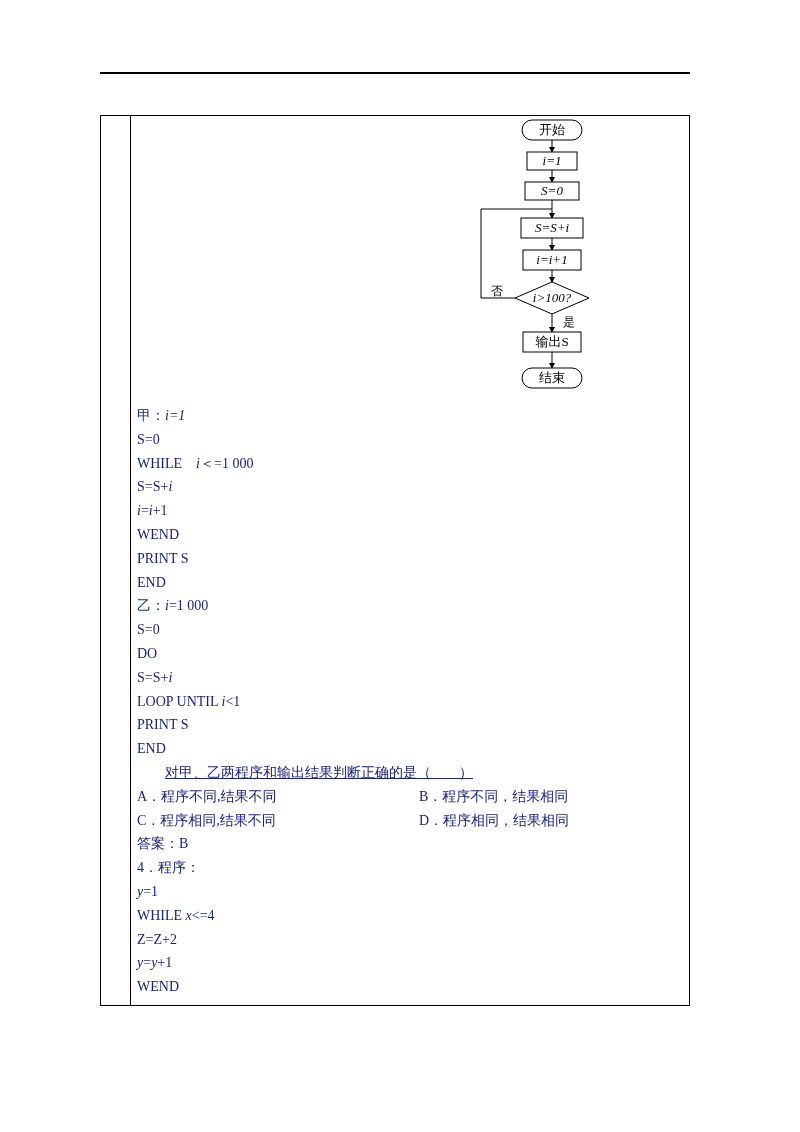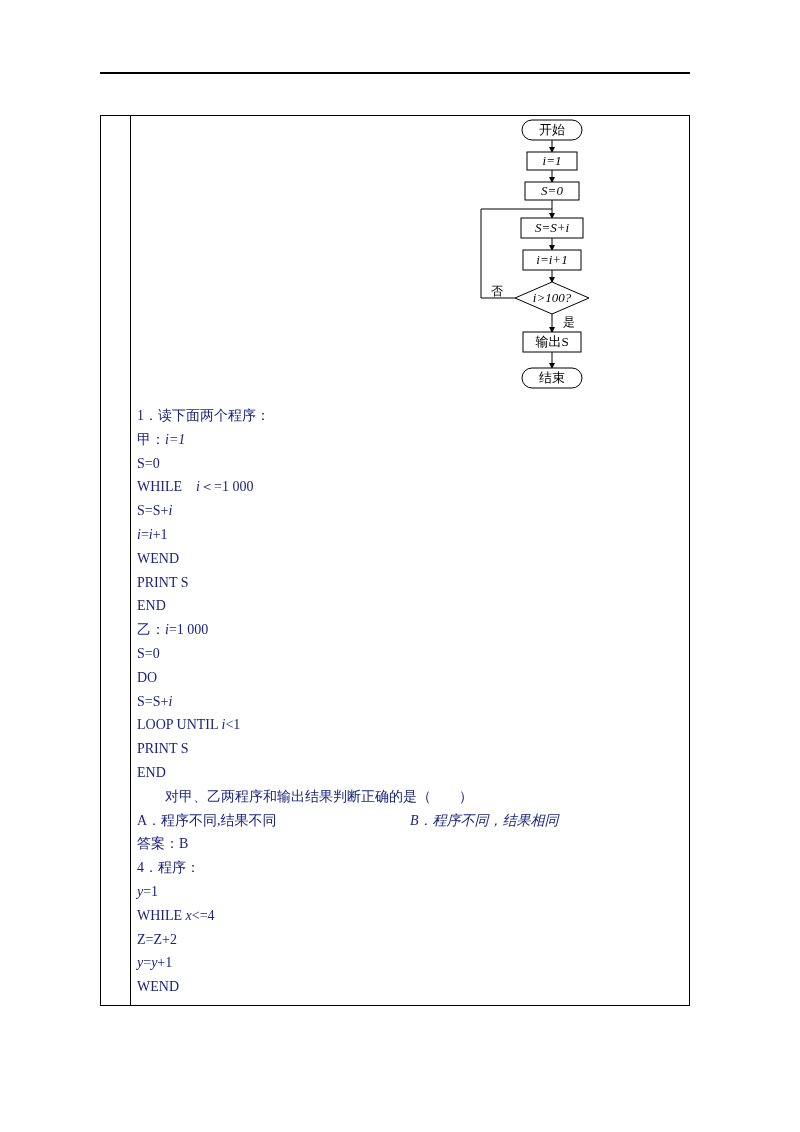--- a/index.html
+++ b/index.html
@@ -45,29 +45,29 @@
     font-style: normal;
   }
   .flowchart svg { display: block; }
   .content-block {
     color: #1a237e;
     line-height: 1.7;
     font-size: 14px;
     margin-top: 6px;
   }
   .content-block .line { white-space: pre; }
-  .content-block .indent { padding-left: 28px; }
+  .content-block .indent { padding-left: 28px; text-decoration: underline; }
   .content-block .ital { font-style: italic; font-family: "Times New Roman", serif; }
   .options {
     display: flex;
-    gap: 3px;
+    gap: 12px;
     justify-content: center;
   }
   .options .opt-left { width: 270px; }
-  .options .opt-right { flex: 1; font-style: italic; }
+  .options .opt-right { flex: 1; }
   .fc-box {
     stroke: #000;
     fill: #fff;
     stroke-width: 1;
   }
   .fc-text {
     font-size: 13px;
     font-family: "Times New Roman", serif;
     fill: #000;
     text-anchor: middle;
@@ -134,21 +134,20 @@
         <rect x="86" y="214" width="58" height="20" class="fc-box"></rect>
         <text x="115" y="225" class="fc-text">输出S</text>
         <line x1="115" y1="234" x2="115" y2="250" class="fc-line" marker-end="url(#arr)"></line>
 
         <rect x="85" y="250" width="60" height="20" rx="10" ry="10" class="fc-box"></rect>
         <text x="115" y="261" class="fc-text">结束</text>
       </svg>
     </div>
 
     <div class="content-block">
-      <div class="line">1．读下面两个程序：</div>
 
       <div class="line"><span>甲：</span><span class="ital">i=1</span></div>
       <div class="line">S=0</div>
       <div class="line">WHILE　<span class="ital">i</span>＜=1 000</div>
       <div class="line">S=S+<span class="ital">i</span></div>
       <div class="line"><span class="ital">i</span>=<span class="ital">i</span>+1</div>
       <div class="line">WEND</div>
       <div class="line">PRINT S</div>
       <div class="line">END</div>
 
@@ -159,20 +158,24 @@
       <div class="line">LOOP UNTIL <span class="ital">i</span>&lt;1</div>
       <div class="line">PRINT S</div>
       <div class="line">END</div>
 
       <div class="line indent">对甲、乙两程序和输出结果判断正确的是（　　）</div>
 
       <div class="options">
         <div class="opt-left">A．程序不同,结果不同</div>
         <div class="opt-right">B．程序不同，结果相同</div>
       </div>
+      <div class="options">
+        <div class="opt-left">C．程序相同,结果不同</div>
+        <div class="opt-right">D．程序相同，结果相同</div>
+      </div>
 
       <div class="line">答案：B</div>
 
       <div class="line">4．程序：</div>
       <div class="line"><span class="ital">y</span>=1</div>
       <div class="line">WHILE <span class="ital">x</span>&lt;=4</div>
       <div class="line">Z=Z+2</div>
       <div class="line"><span class="ital">y</span>=<span class="ital">y</span>+1</div>
       <div class="line">WEND</div>
     </div>

